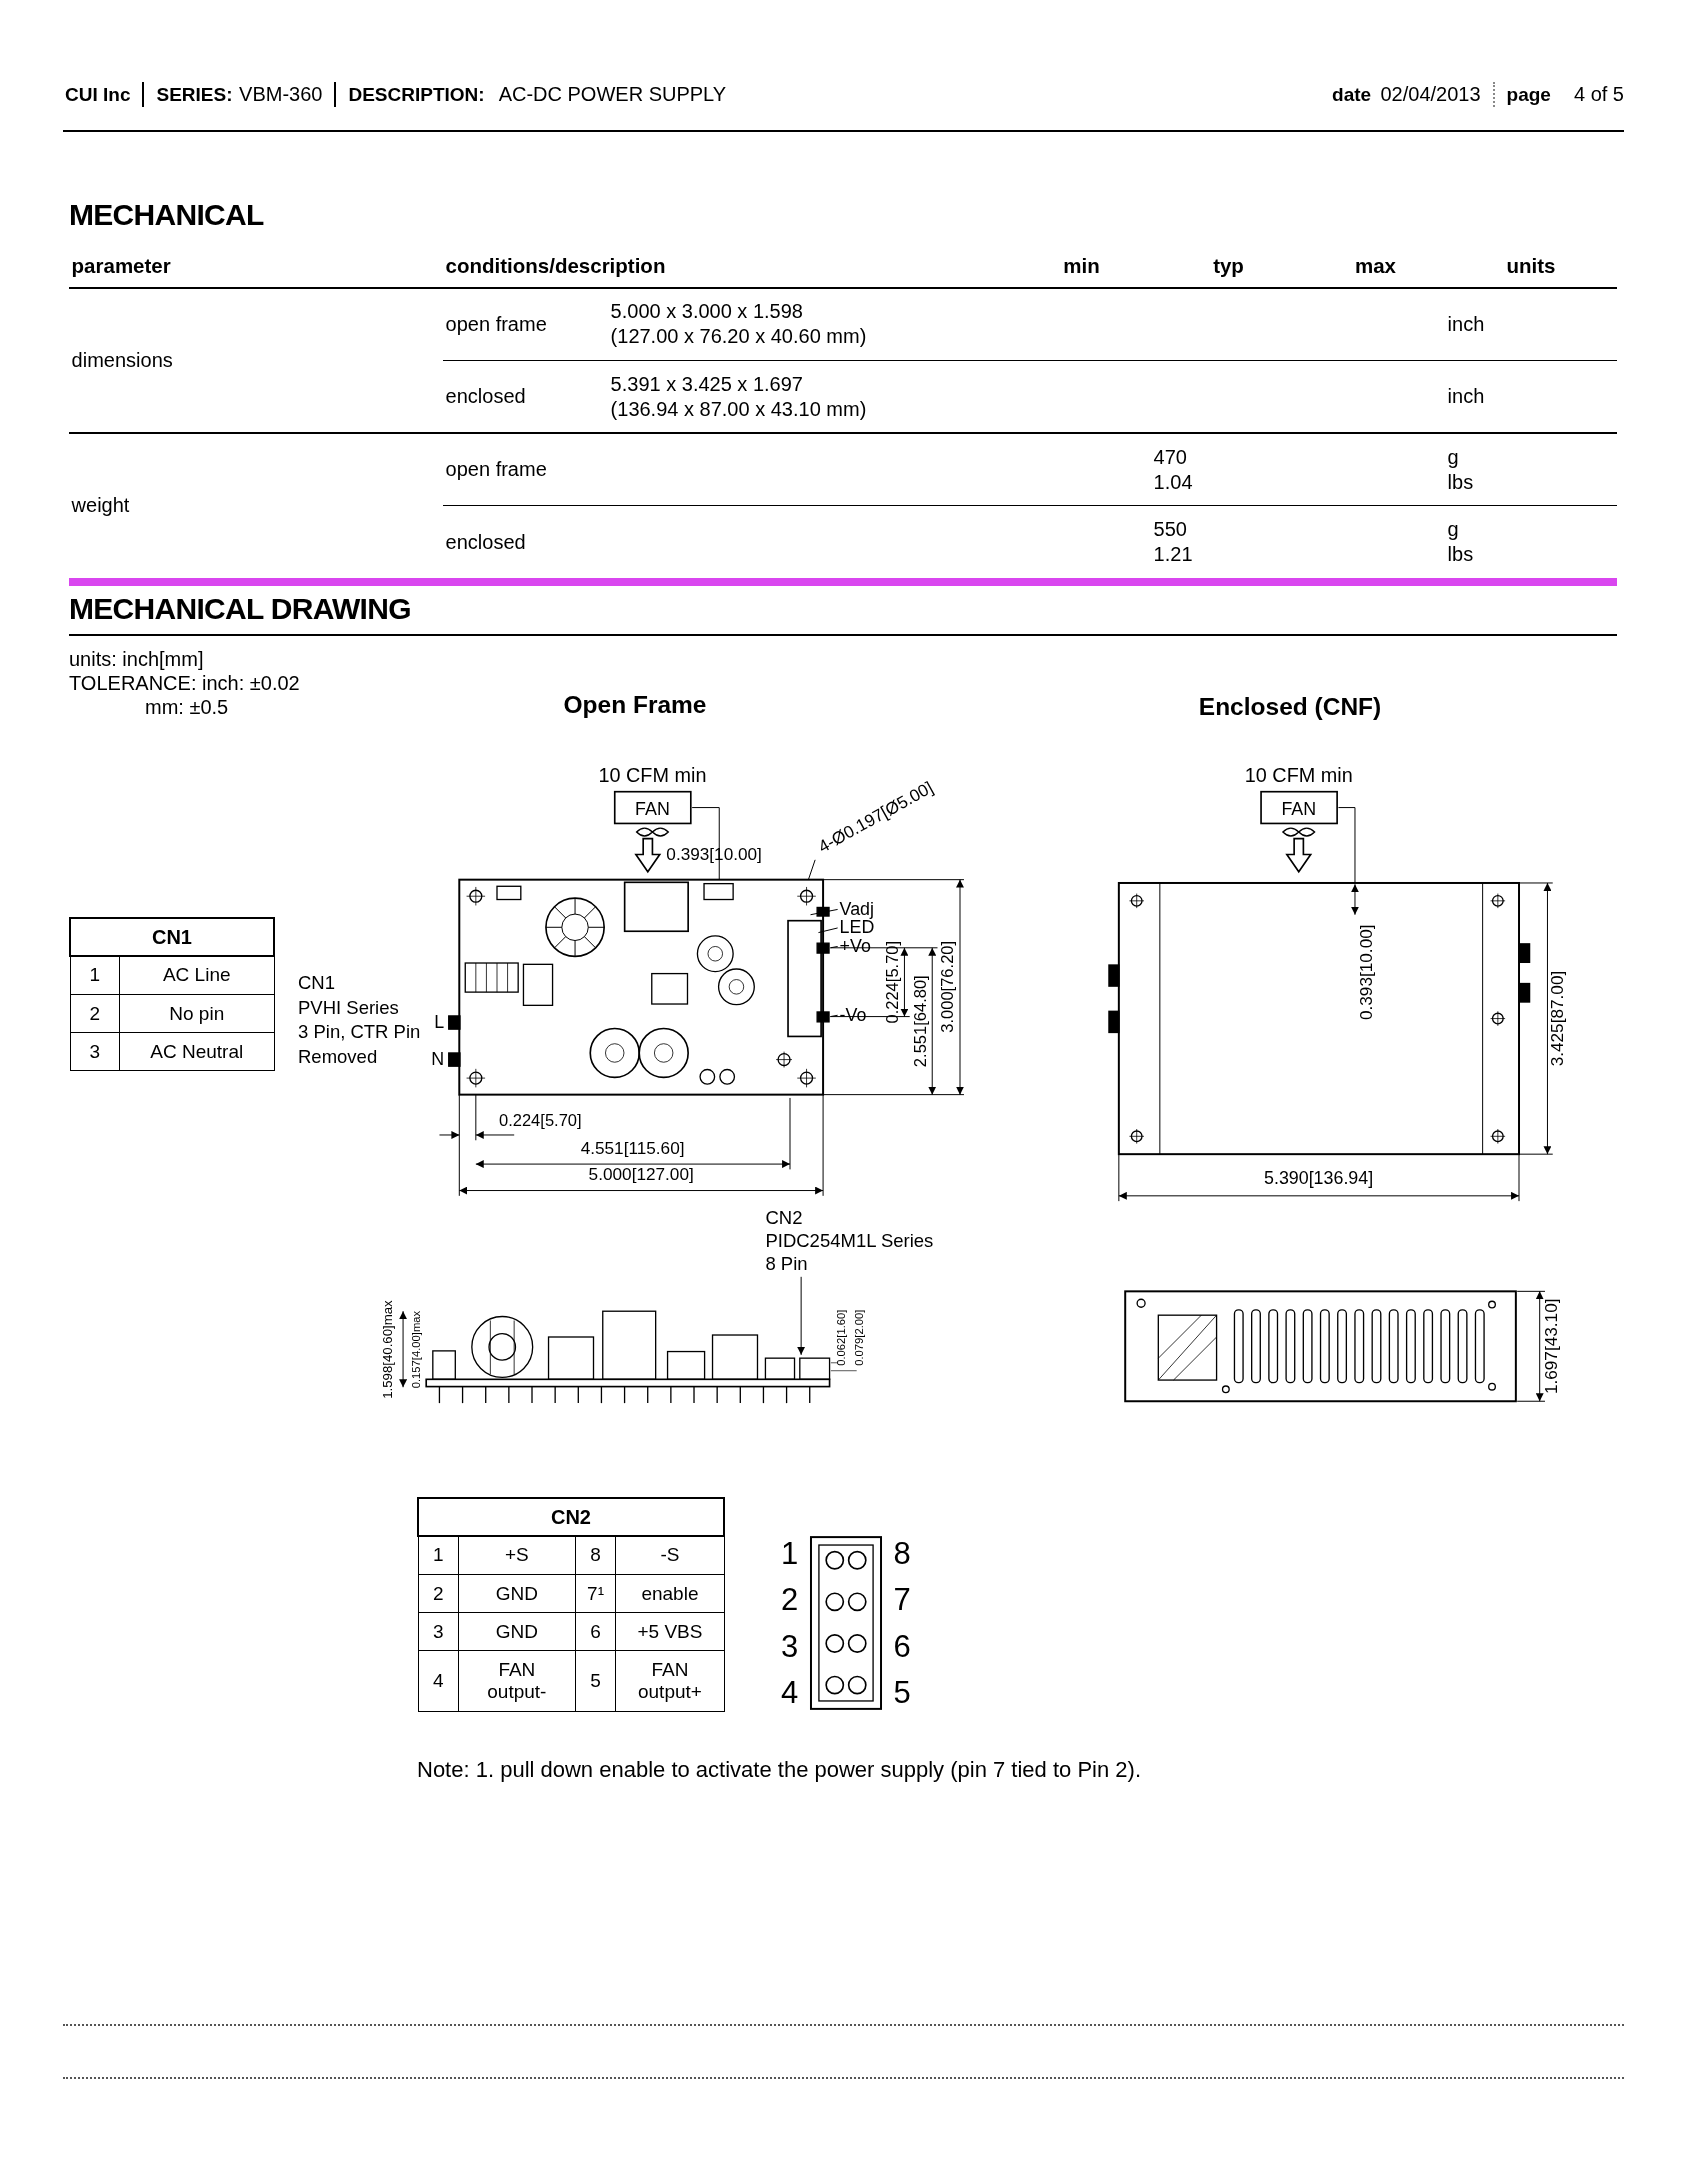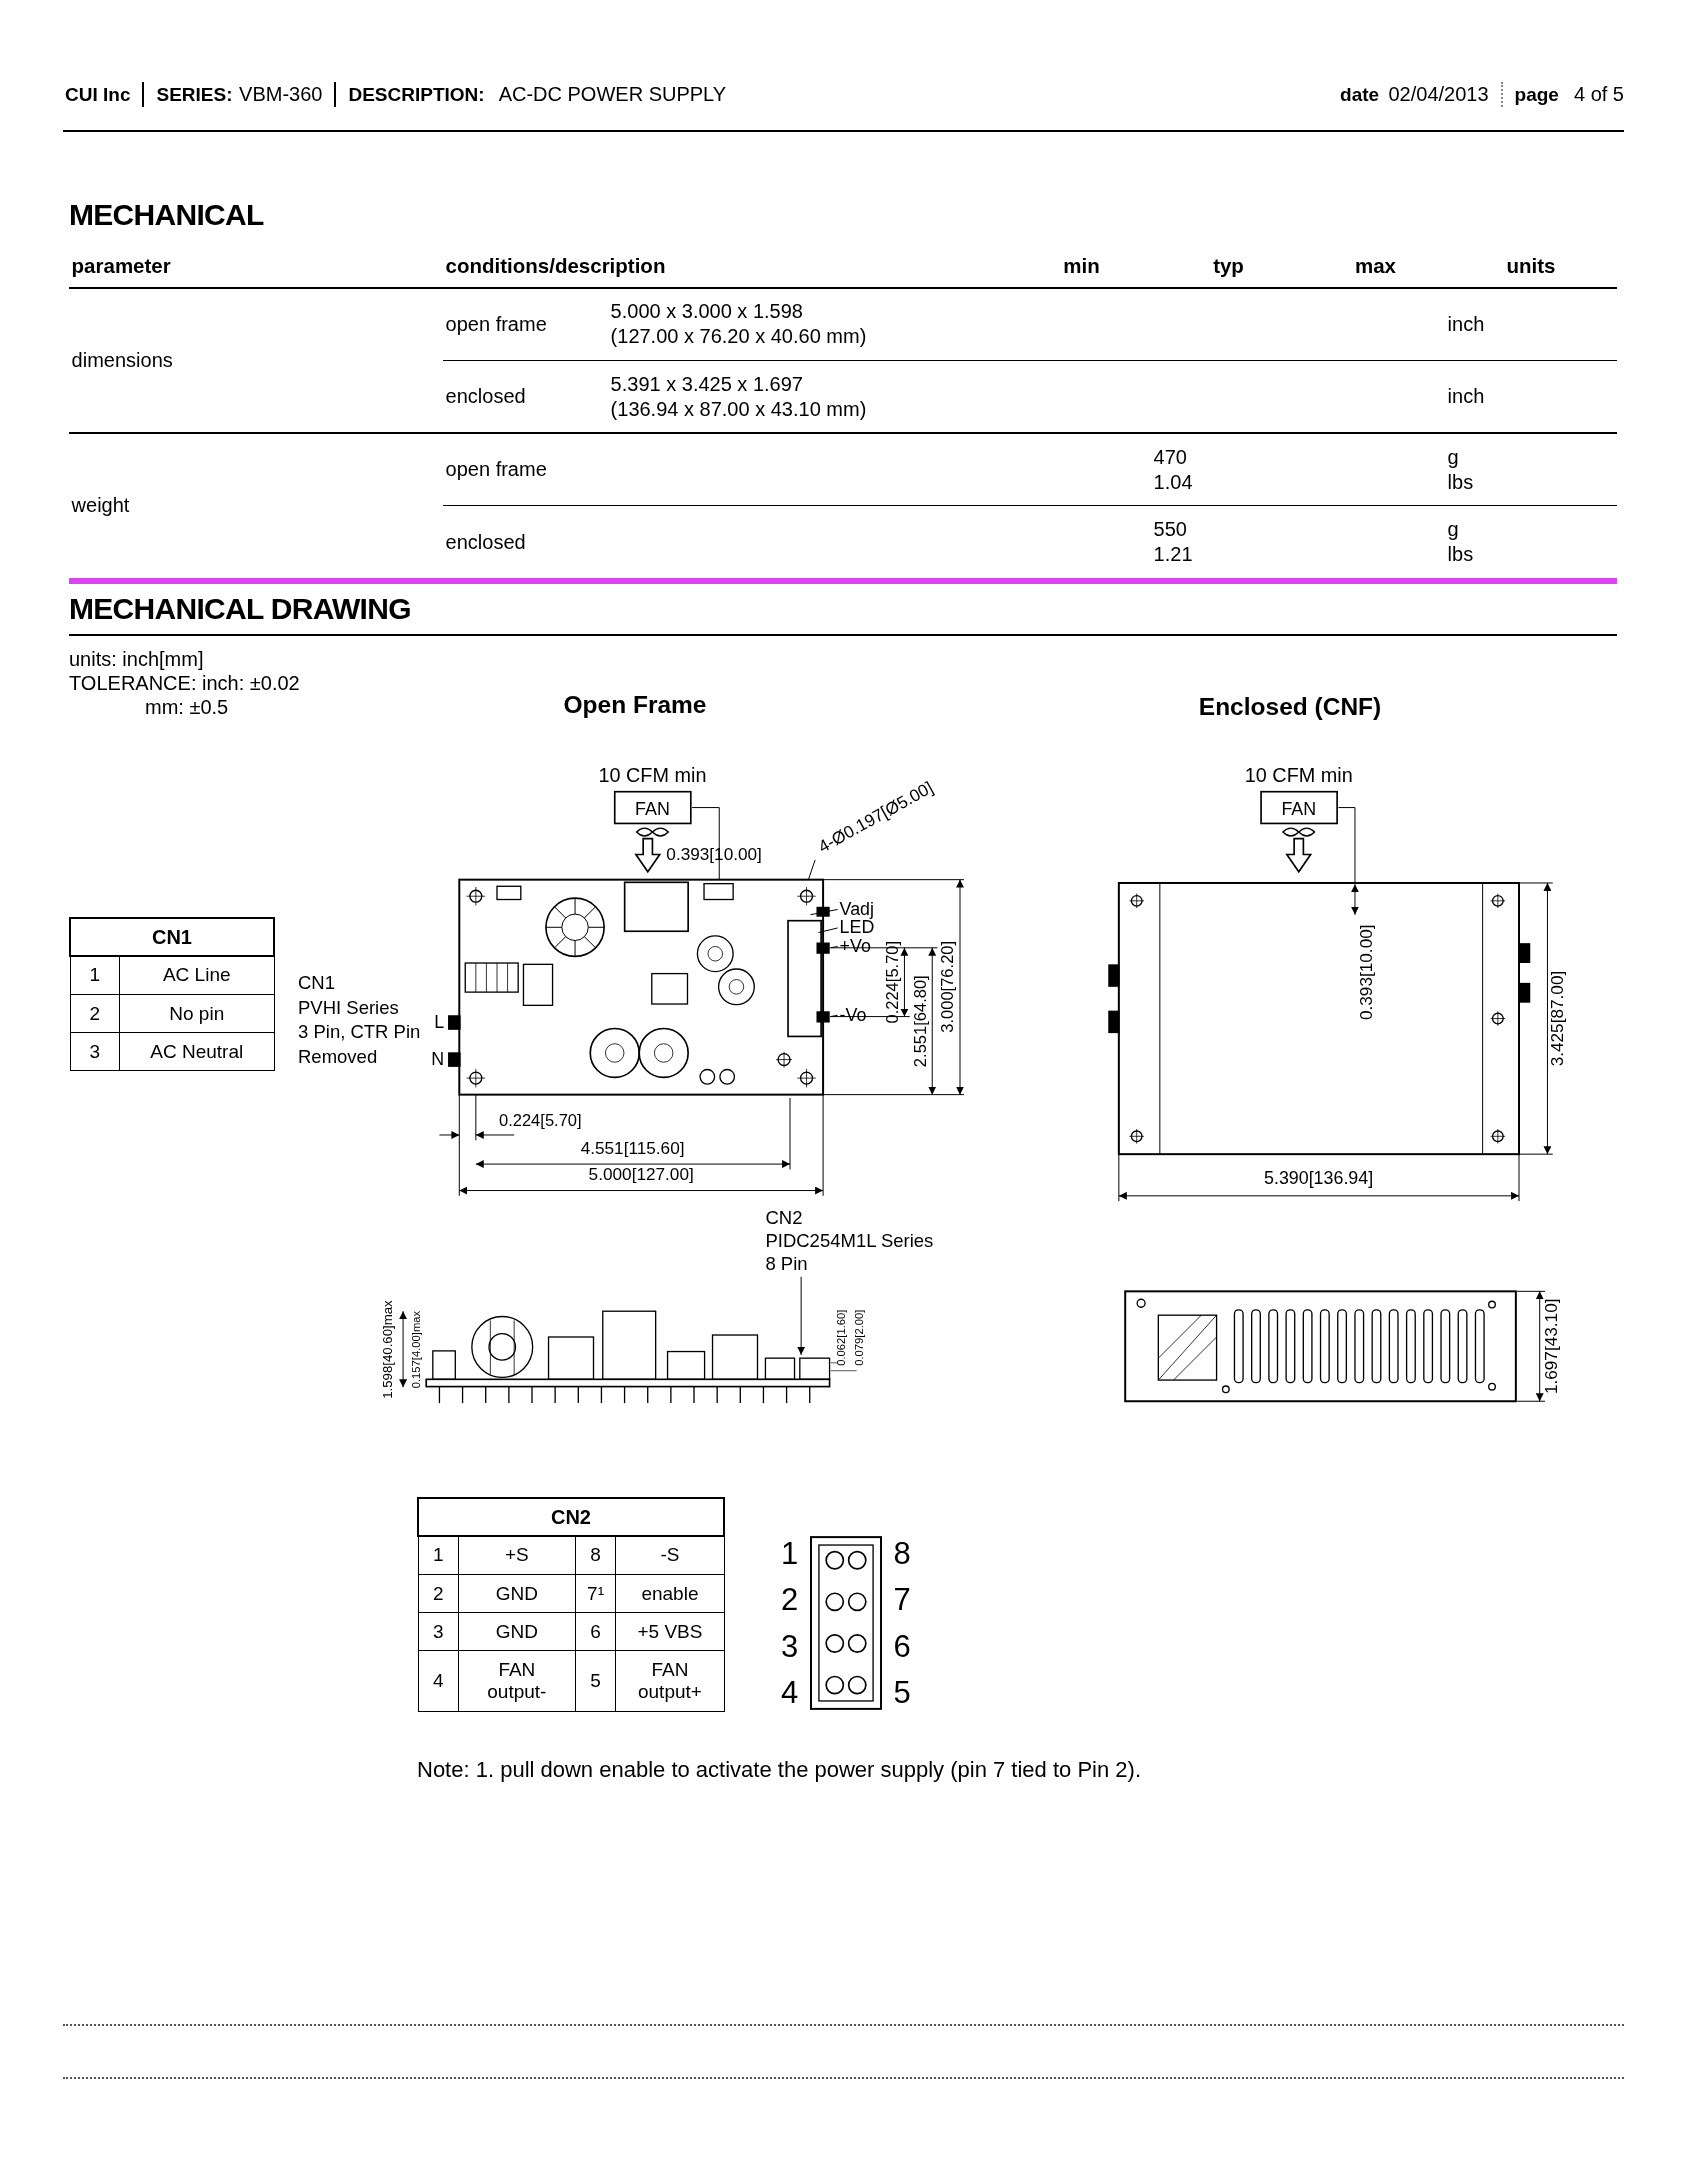--- a/index.html
+++ b/index.html
@@ -9,21 +9,21 @@
 .mono{font-family:Liberation Sans, sans-serif}
 .top-link{top:29px;left:0;width:1687px;text-align:center;font-size:19px}
 .top-link .lnk{text-decoration:underline;cursor:pointer}
 .hdr{top:82px;left:65px;width:1559px;display:flex;align-items:center;font-size:20px}
 .hdr b{font-size:19px}
 .vsep{display:inline-block;height:25px;border-left:2px solid #000;margin:0 12px}
 .vsep.dot{border-left:2px dotted #888}
 .hdr .right{margin-left:auto;display:flex;align-items:center}
 .rule{left:63px;top:130px;width:1561px;border-top:2px solid #000}
 .h1{font-size:30px;font-weight:bold;letter-spacing:-0.7px}
-.mech-table{position:absolute;left:69px;top:251px;width:1548px;border-collapse:collapse;font-size:20px;border-bottom:6px solid #d946ef}
+.mech-table{position:absolute;left:69px;top:251px;width:1548px;border-collapse:collapse;font-size:20px;border-bottom:8px solid #d946ef}
 .mech-table th{font-weight:bold;text-align:center;padding:2.6px 2.6px 9.3px;border-bottom:2px solid #000;font-size:20.5px}
 .mech-table th.al{text-align:left}
 .mech-table td{padding:10.6px 2.6px;vertical-align:middle;line-height:25px}
 .mech-table tr.sub td{border-top:1.3px solid #000}
 .mech-table tr.grp2 td{border-top:2px solid #000}
 .mech-table .c{text-align:left}
 .small-note{font-size:20px}
 .dtitle{font-size:24.5px;font-weight:bold;text-align:center}
 .cnbox{position:absolute;border-collapse:collapse;background:#fff;font-size:19px}
 .cnbox th{border:2px solid #000;font-weight:bold;text-align:center;padding:6.6px 0;font-size:20px}
@@ -50,21 +50,21 @@
     <b>SERIES:</b>
     <span class="mono" style="margin-left:6.6px">VBM-360</span>
     <span class="vsep"></span>
     <b>DESCRIPTION:</b>
     <span class="mono" style="margin-left:14px">AC-DC POWER SUPPLY</span>
     <span class="right">
       <b>date</b>
       <span class="mono" style="margin-left:9.3px">02/04/2013</span>
       <span class="vsep dot"></span>
       <b>page</b>
-      <span class="mono" style="margin-left:15px">4 of 5</span>
+      <span class="mono" style="margin-left:23px">4 of 5</span>
     </span>
   </div>
   <div class="abs rule"></div>
 
   <div class="abs h1" style="left:69px;top:198px">MECHANICAL</div>
 
   <table class="mech-table">
     <colgroup>
         <col style="width:374px">
         <col style="width:165px">

